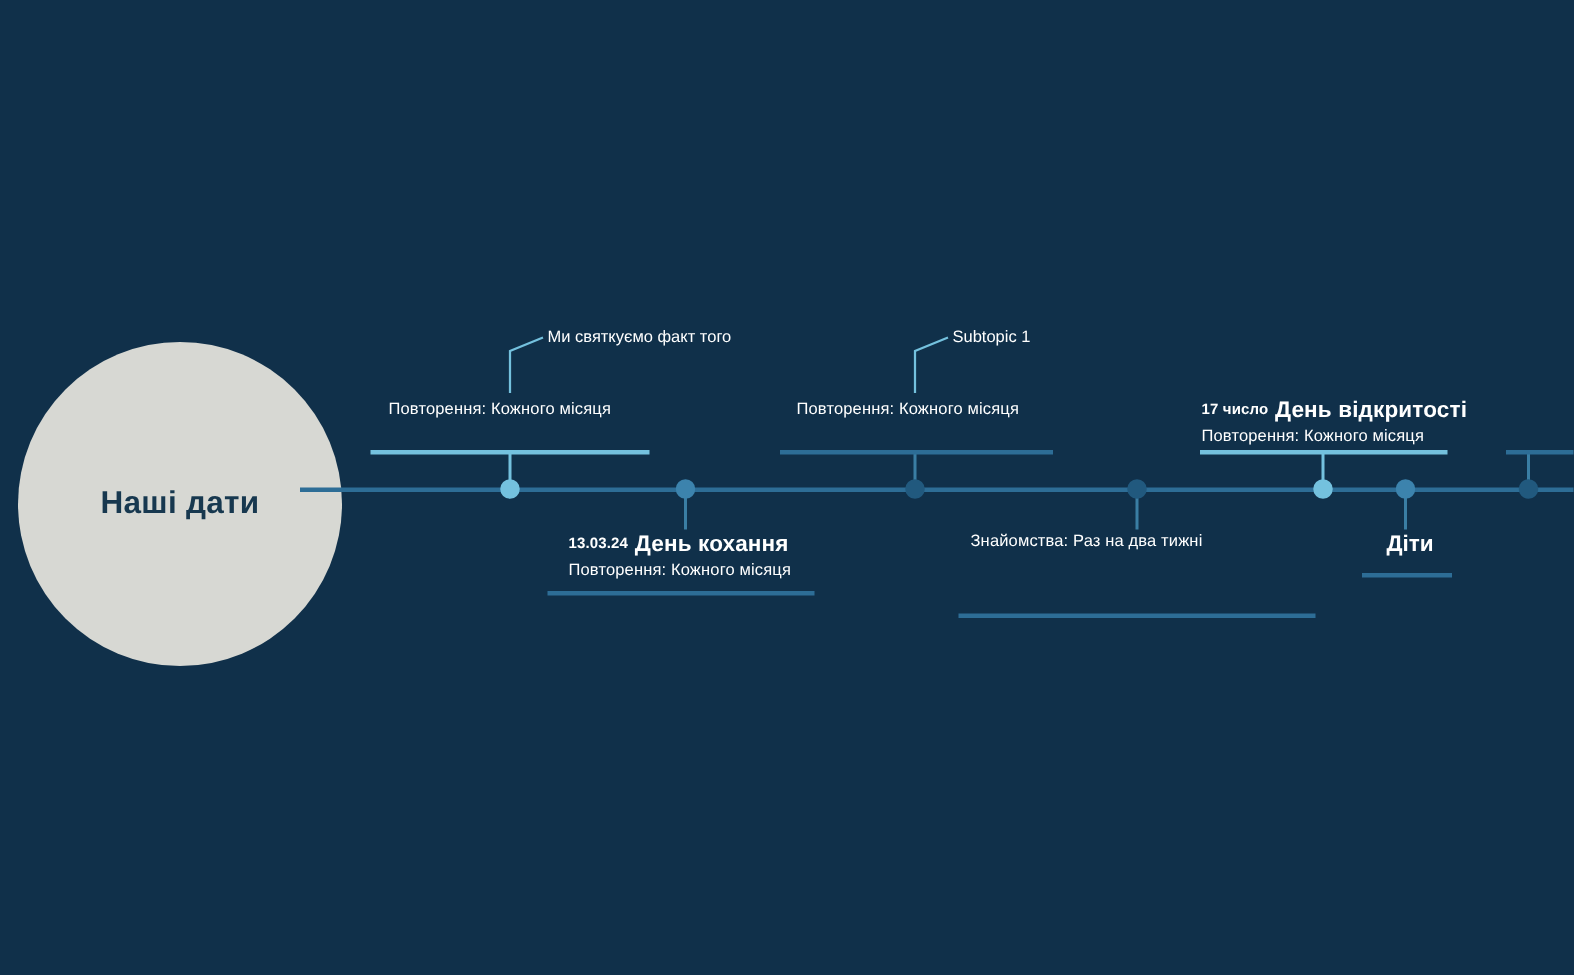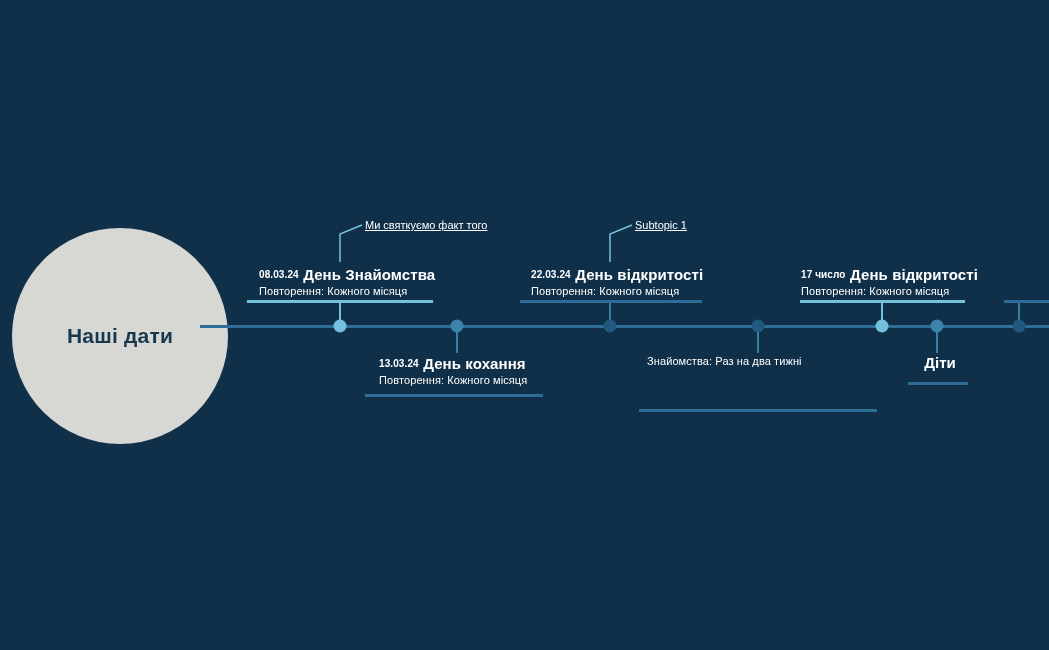--- a/index.html
+++ b/index.html
@@ -118,21 +118,20 @@
   }
   .bar.light { background: #74c1de; }
   .bar.mid   { background: #2d6d96; }
 
   
   .callout-text {
     position: absolute;
     color: #ffffff;
     font-size: 11px;
     white-space: nowrap;
-    text-decoration: underline;
   }
   .callout-svg {
     position: absolute;
     overflow: visible;
   }
 </style>
 </head>
 <body>
 
 <div id="canvas">
@@ -140,24 +139,20 @@
   <div class="root-circle">
     <span class="root-circle-label">Наші дати</span>
   </div>
 
   <div class="axis"></div>
 
   <div class="stem light" style="left:340px; top:302px; height:26px;"></div>
   <div class="bar light" style="left:247px; top:300px; width:186px;"></div>
   <div class="node light" style="left:340px;"></div>
   <div class="label-group" style="left:259px; top:265px; width:200px;">
-    <div class="label-line1">
-      <span class="label-date">08.03.24</span>
-      <span class="label-title">День Знайомства</span>
-    </div>
     <div class="label-repeat">Повторення: Кожного місяця</div>
   </div>
 
   <svg class="callout-svg" style="left:336px; top:222px; width:40px; height:40px;" viewBox="0 0 40 40">
     <path d="M 4 40 L 4 12 L 26 3" fill="none" stroke="#74c1de" stroke-width="1.5"></path>
   </svg>
   <div class="callout-text" style="left:365px; top:219px;">Ми святкуємо факт того</div>
 
   <div class="stem" style="left:457px; top:326px; height:27px;"></div>
   <div class="node mid" style="left:457px;"></div>
@@ -167,24 +162,20 @@
       <span class="label-title">День кохання</span>
     </div>
     <div class="label-repeat">Повторення: Кожного місяця</div>
   </div>
   <div class="bar mid" style="left:365px; top:394px; width:178px;"></div>
 
   <div class="stem" style="left:610px; top:302px; height:26px;"></div>
   <div class="bar mid" style="left:520px; top:300px; width:182px;"></div>
   <div class="node dark" style="left:610px;"></div>
   <div class="label-group" style="left:531px; top:265px; width:200px;">
-    <div class="label-line1">
-      <span class="label-date">22.03.24</span>
-      <span class="label-title">День відкритості</span>
-    </div>
     <div class="label-repeat">Повторення: Кожного місяця</div>
   </div>
 
   <svg class="callout-svg" style="left:606px; top:222px; width:40px; height:40px;" viewBox="0 0 40 40">
     <path d="M 4 40 L 4 12 L 26 3" fill="none" stroke="#74c1de" stroke-width="1.5"></path>
   </svg>
   <div class="callout-text" style="left:635px; top:219px;">Subtopic 1</div>
 
   <div class="stem" style="left:758px; top:326px; height:27px;"></div>
   <div class="node dark" style="left:758px;"></div>

